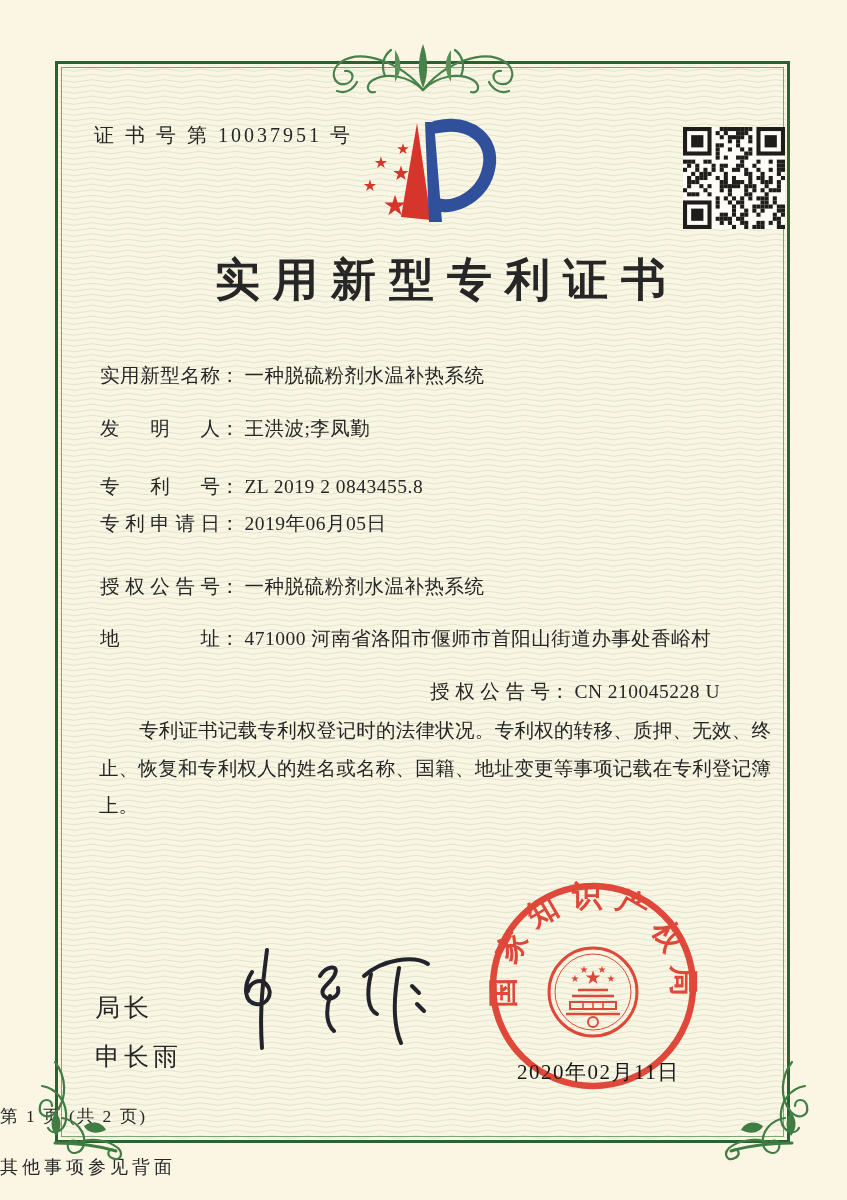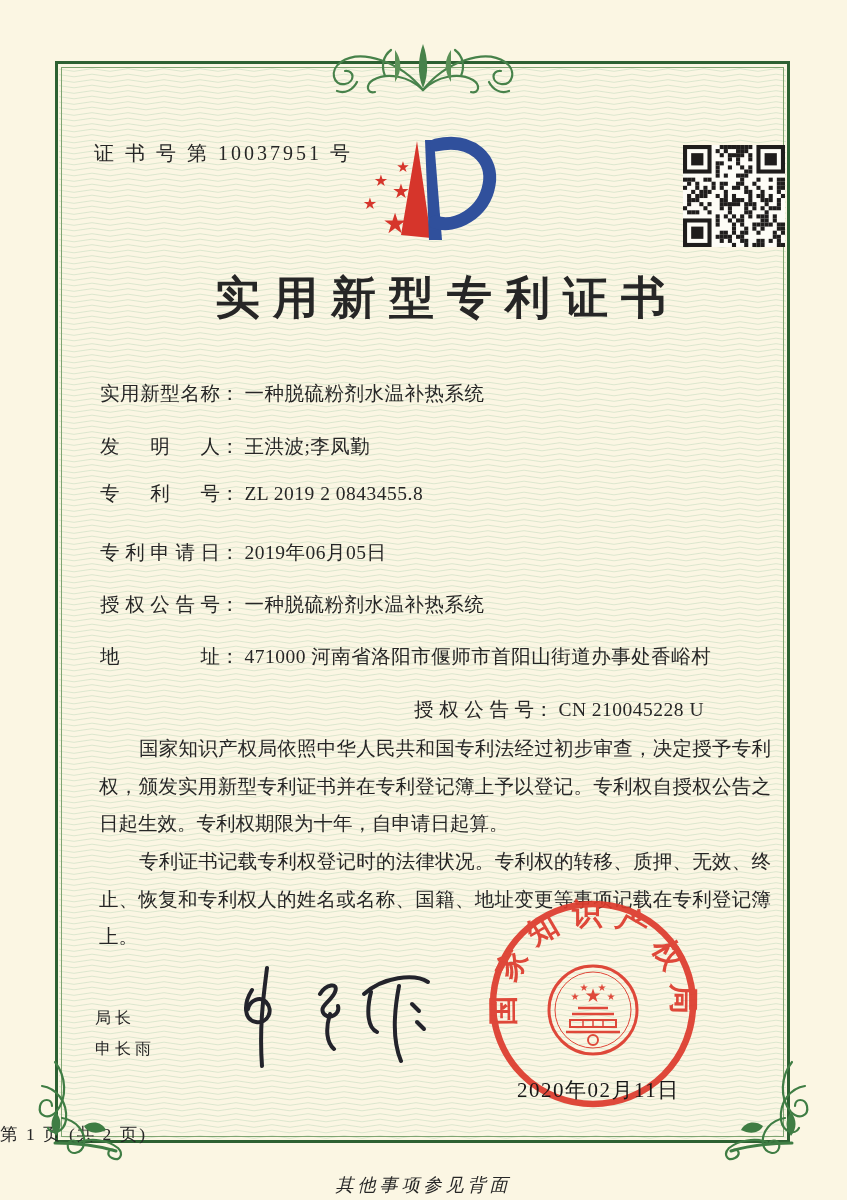--- a/index.html
+++ b/index.html
@@ -3,38 +3,38 @@
 <meta charset="utf-8">
 <style>
   html,body{margin:0;padding:0;}
   body{width:847px;height:1200px;background:#f3f3ee;font-family:"Liberation Serif","DejaVu Serif",serif;}
   .page{position:relative;width:847px;height:1200px;background:#fbf6e3;overflow:hidden;color:#262626;}
   .frame-outer{position:absolute;left:55px;top:61px;width:735px;height:1082px;border:3px solid #2d6132;box-sizing:border-box;z-index:1;}
   .frame-inner{position:absolute;left:3px;top:3px;right:3px;bottom:3px;border:1px solid #7fa571;}
   .guilloche{position:absolute;left:59px;top:65px;z-index:0;}
   .guilloche path{stroke:#cfe0c6;fill:none;stroke-width:0.9;opacity:0.8;}
   .ornament{position:absolute;z-index:3;}
-  .content{position:absolute;inset:0;z-index:2;margin-top:18px;}
+  .content{position:absolute;inset:0;z-index:2;}
   .cert-number{position:absolute;left:94px;top:122px;font-size:20px;letter-spacing:3px;}
   .logo{position:absolute;left:337px;top:110px;}
   .qr{position:absolute;left:683px;top:127px;}
   .doc-title{position:absolute;left:0;right:0;top:250px;text-align:center;font-size:45px;font-weight:700;letter-spacing:13px;padding-left:47px;}
   .fields{position:absolute;left:100px;top:362px;right:60px;font-size:19.5px;}
   .frow{position:absolute;left:0;white-space:nowrap;}
   .flabel{display:inline-block;width:120px;text-align:justify;text-align-last:justify;}
   .fvalue{letter-spacing:0.5px;text-align:right;}
-  .fcell-right{position:absolute;left:314px;top:0;white-space:nowrap;}
+  .fcell-right{position:absolute;left:330px;top:0;white-space:nowrap;}
   .paras{position:absolute;left:99px;right:76px;top:712px;font-size:19.5px;line-height:1.93;text-align:justify;}
   .paras p{margin:0;text-indent:2.05em;}
-  .official{position:absolute;left:95px;top:984px;font-size:16px;letter-spacing:4px;line-height:1.95;}
+  .official{position:absolute;left:95px;top:984px;font-size:25px;letter-spacing:4px;line-height:1.95;}
   .signature{position:absolute;left:222px;top:942px;z-index:4;}
   .seal{position:absolute;left:485px;top:878px;z-index:3;}
   .seal-date{position:absolute;left:517px;top:1058px;font-size:21px;letter-spacing:1.5px;z-index:5;color:#171717;}
   .page-num{position:absolute;left:0;right:0;top:1104px;font-size:17.5px;letter-spacing:2px;}
-  .back-note{position:absolute;left:0;right:0;top:1155px;text-align:center;font-size:18px;letter-spacing:4px;font-style:italic;}
+  .back-note{position:absolute;left:0;right:0;top:1155px;font-size:18px;letter-spacing:4px;}
 </style>
 </head>
 <body>
 
 <div class="page">
 
   <svg class="guilloche" id="guilloche" width="727" height="1074" viewBox="0 0 727 1074">
       <path d="M-12 5.0 q9 -2.6 18 0 q9 2.6 18 0 q9 -2.6 18 0 q9 2.6 18 0 q9 -2.6 18 0 q9 2.6 18 0 q9 -2.6 18 0 q9 2.6 18 0 q9 -2.6 18 0 q9 2.6 18 0 q9 -2.6 18 0 q9 2.6 18 0 q9 -2.6 18 0 q9 2.6 18 0 q9 -2.6 18 0 q9 2.6 18 0 q9 -2.6 18 0 q9 2.6 18 0 q9 -2.6 18 0 q9 2.6 18 0 q9 -2.6 18 0 q9 2.6 18 0 q9 -2.6 18 0 q9 2.6 18 0 q9 -2.6 18 0 q9 2.6 18 0 q9 -2.6 18 0 q9 2.6 18 0 q9 -2.6 18 0 q9 2.6 18 0 q9 -2.6 18 0 q9 2.6 18 0 q9 -2.6 18 0 q9 2.6 18 0 q9 -2.6 18 0 q9 2.6 18 0 q9 -2.6 18 0 q9 2.6 18 0 q9 -2.6 18 0 q9 2.6 18 0 q9 -2.6 18 0 q9 2.6 18 0 q9 -2.6 18 0 q9 2.6 18 0"></path>
       <path d="M-12 10.5 q9 -2.6 18 0 q9 2.6 18 0 q9 -2.6 18 0 q9 2.6 18 0 q9 -2.6 18 0 q9 2.6 18 0 q9 -2.6 18 0 q9 2.6 18 0 q9 -2.6 18 0 q9 2.6 18 0 q9 -2.6 18 0 q9 2.6 18 0 q9 -2.6 18 0 q9 2.6 18 0 q9 -2.6 18 0 q9 2.6 18 0 q9 -2.6 18 0 q9 2.6 18 0 q9 -2.6 18 0 q9 2.6 18 0 q9 -2.6 18 0 q9 2.6 18 0 q9 -2.6 18 0 q9 2.6 18 0 q9 -2.6 18 0 q9 2.6 18 0 q9 -2.6 18 0 q9 2.6 18 0 q9 -2.6 18 0 q9 2.6 18 0 q9 -2.6 18 0 q9 2.6 18 0 q9 -2.6 18 0 q9 2.6 18 0 q9 -2.6 18 0 q9 2.6 18 0 q9 -2.6 18 0 q9 2.6 18 0 q9 -2.6 18 0 q9 2.6 18 0 q9 -2.6 18 0 q9 2.6 18 0 q9 -2.6 18 0 q9 2.6 18 0"></path>
       <path d="M-12 16.0 q9 -2.6 18 0 q9 2.6 18 0 q9 -2.6 18 0 q9 2.6 18 0 q9 -2.6 18 0 q9 2.6 18 0 q9 -2.6 18 0 q9 2.6 18 0 q9 -2.6 18 0 q9 2.6 18 0 q9 -2.6 18 0 q9 2.6 18 0 q9 -2.6 18 0 q9 2.6 18 0 q9 -2.6 18 0 q9 2.6 18 0 q9 -2.6 18 0 q9 2.6 18 0 q9 -2.6 18 0 q9 2.6 18 0 q9 -2.6 18 0 q9 2.6 18 0 q9 -2.6 18 0 q9 2.6 18 0 q9 -2.6 18 0 q9 2.6 18 0 q9 -2.6 18 0 q9 2.6 18 0 q9 -2.6 18 0 q9 2.6 18 0 q9 -2.6 18 0 q9 2.6 18 0 q9 -2.6 18 0 q9 2.6 18 0 q9 -2.6 18 0 q9 2.6 18 0 q9 -2.6 18 0 q9 2.6 18 0 q9 -2.6 18 0 q9 2.6 18 0 q9 -2.6 18 0 q9 2.6 18 0 q9 -2.6 18 0 q9 2.6 18 0"></path>
@@ -493,46 +493,45 @@
 
     <div class="fields">
       <div class="frow" style="top:0;">
         <span class="flabel">实用新型名称</span><span>：</span>
         <span class="fvalue">一种脱硫粉剂水温补热系统</span>
       </div>
       <div class="frow" style="top:53px;">
         <span class="flabel">发明人</span><span>：</span>
         <span class="fvalue">王洪波;李凤勤</span>
       </div>
-      <div class="frow" style="top:100px;">
+      <div class="frow" style="top:111px;">
         <span class="flabel">专利号</span><span>：</span>
         <span class="fvalue">ZL 2019 2 0843455.8</span>
       </div>
-      <div class="frow" style="top:159px;">
+      <div class="frow" style="top:148px;">
         <span class="flabel">专利申请日</span><span>：</span>
         <span class="fvalue">2019年06月05日</span>
       </div>
       <div class="frow" style="top:211px;">
         <span class="flabel">授权公告号</span><span>：</span>
         <span class="fvalue">一种脱硫粉剂水温补热系统</span>
       </div>
       <div class="frow" style="top:263px;">
         <span class="flabel">地址</span><span>：</span>
         <span class="fvalue">471000 河南省洛阳市偃师市首阳山街道办事处香峪村</span>
       </div>
       <div class="frow" style="top:316px;width:690px;">
         <span class="fcell-right">
           <span class="flabel">授权公告号</span><span>：</span>
           <span class="fvalue">CN 210045228 U</span>
         </span>
       </div>
     </div>
 
     <div class="paras">
-      <p>国家知识产权局依照中华人民共和国专利法经过初步审查，决定授予专利权，颁发实用新型专利证书并在专利登记簿上予以登记。专利权自授权公告之日起生效。专利权期限为十年，自申请日起算。</p>
       <p>专利证书记载专利权登记时的法律状况。专利权的转移、质押、无效、终止、恢复和专利权人的姓名或名称、国籍、地址变更等事项记载在专利登记簿上。</p>
     </div>
 
     <div class="official">
       <div>局长</div>
       <div>申长雨</div>
     </div>
 
     <svg class="signature" width="218" height="118" viewBox="0 0 218 118">
       <g stroke="#23232b" stroke-width="4" fill="none" stroke-linecap="round">

